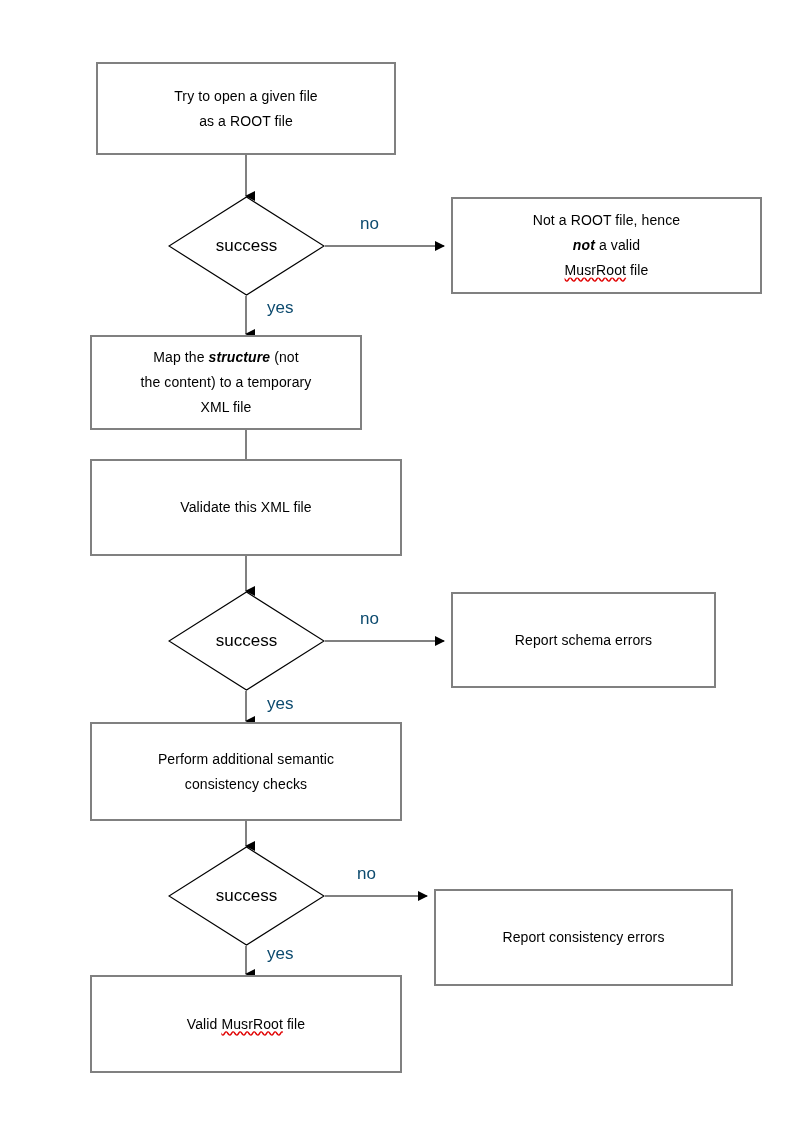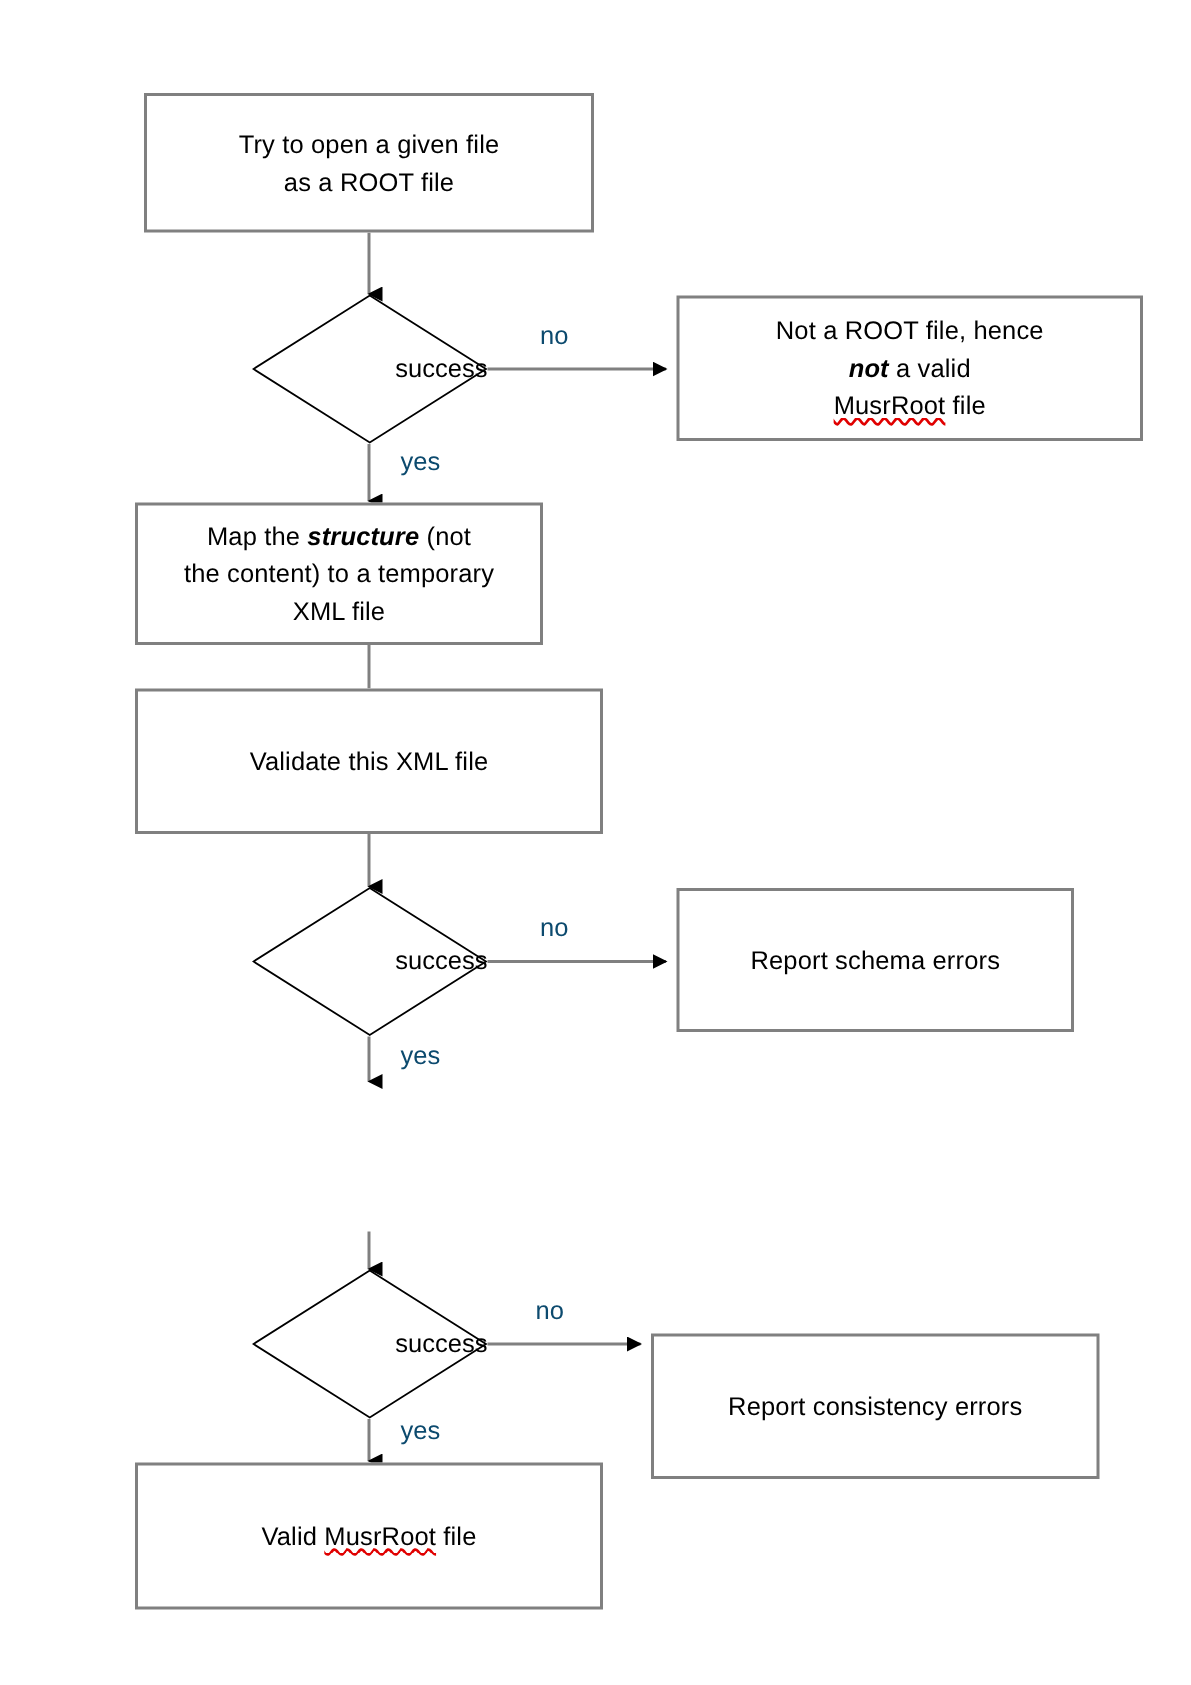--- a/index.html
+++ b/index.html
@@ -29,28 +29,27 @@
     display: flex;
     align-items: center;
     justify-content: center;
     text-align: center;
   }
   .process {
     border: 2px solid #808080;
     background: #ffffff;
   }
   .process .txt {
-    font-size: 17px;
+    font-size: 14px;
     line-height: 25px;
     letter-spacing: 0.1px;
     padding: 0 6px;
   }
   .decision {
     background: transparent;
-    justify-content: flex-end;
   }
   .decision .dia-svg {
     position: absolute;
     left: 0; top: 0;
     width: 100%;
     height: 100%;
   }
   .decision .txt {
     position: relative;
     font-size: 17px;
@@ -161,20 +160,26 @@
     </svg>
     <span class="txt">success</span>
   </div>
 
   <div class="node process" style="left:451px; top:592px; width:265px; height:96px;align-items:center;">
     <div class="txt">
       <span>Report schema errors</span>
     </div>
   </div>
 
+  <div class="node process" style="left:90px; top:722px; width:312px; height:99px;">
+    <div class="txt">
+      <span>Perform additional semantic</span><br>
+      <span>consistency checks</span>
+    </div>
+  </div>
 
   <div class="node decision" style="left:168px; top:846px; width:157px; height:100px;">
     <svg class="dia-svg" viewBox="0 0 157 100" preserveAspectRatio="none">
       <polygon points="78.5,1 156,50 78.5,99 1,50" fill="#ffffff" stroke="#000000" stroke-width="1.2"></polygon>
     </svg>
     <span class="txt">success</span>
   </div>
 
   <div class="node process" style="left:434px; top:889px; width:299px; height:97px;">
     <div class="txt">

